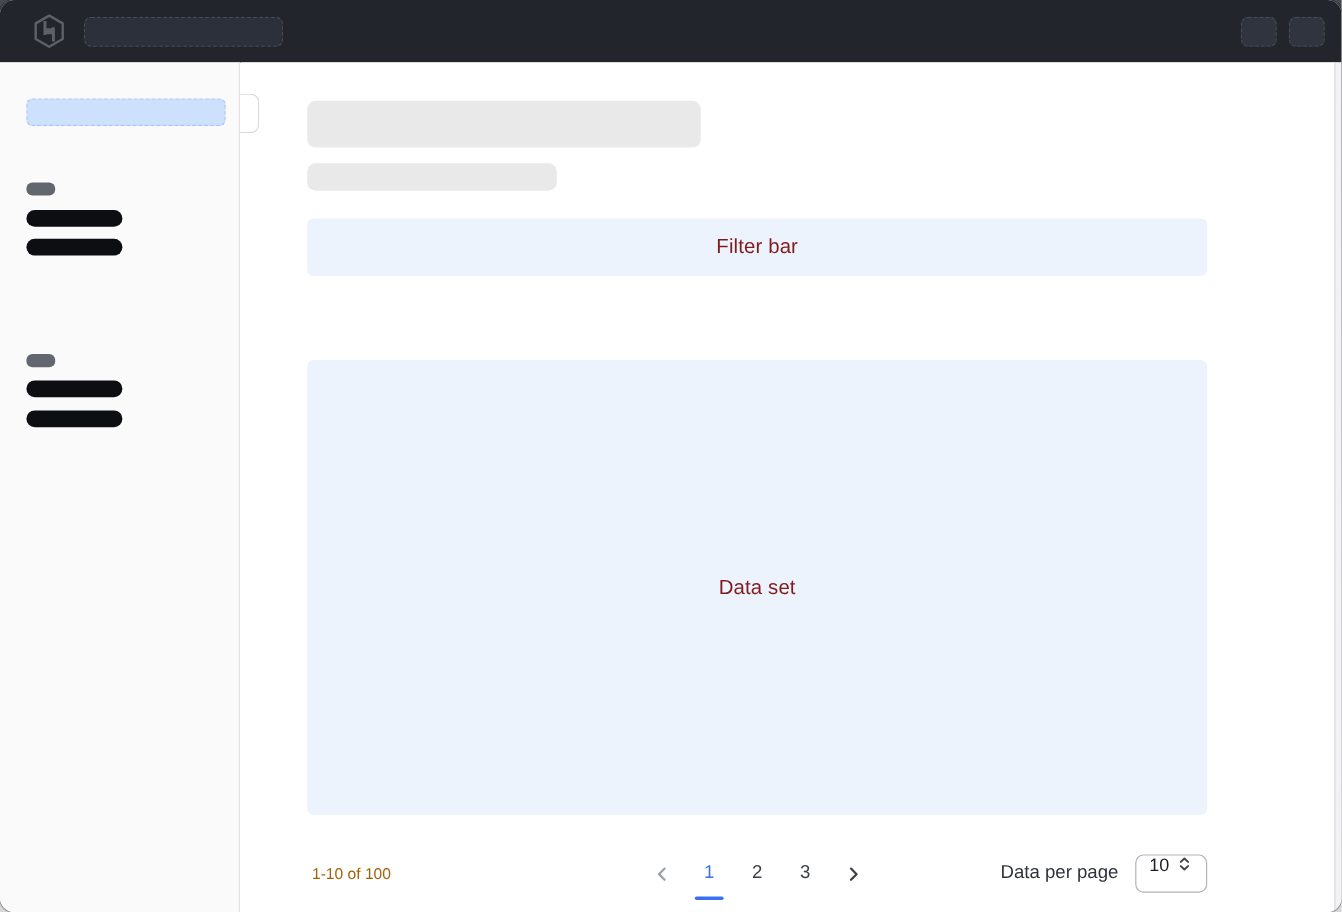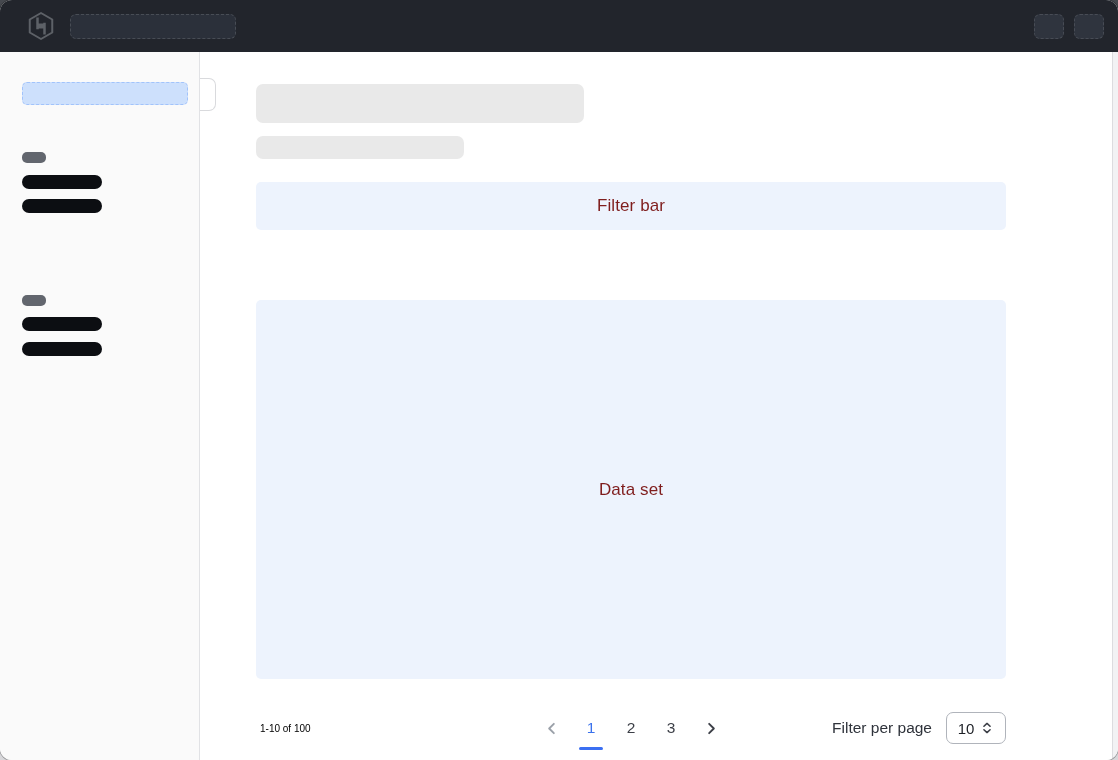--- a/index.html
+++ b/index.html
@@ -57,21 +57,21 @@
     display:flex; align-items:center; justify-content:center;
   }
   .panel span { color:#7f1d1d; font-weight:400; font-size:17px; letter-spacing:.1px; }
   .panel-filter  { top:130px; height:48px; }
   .panel-applied { top:190px; height:48px; }
   .panel-dataset { top:248px; height:379px; }
   
   .pagination { position:absolute; left:55px; width:750px; top:648px; height:56px; }
   .pagination .range {
     position:absolute; left:4px; top:50%; transform:translateY(-50%);
-    color:#000000; font-size:10px;
+    color:#a16207; font-size:13px;
   }
   .pages {
     position:absolute; left:50%; top:50%; transform:translate(-50%,-50%);
     display:flex; align-items:center; gap:14px;
   }
   .pages button {
     background:none; border:none; width:26px; height:32px; cursor:pointer;
     font-family:inherit; font-size:15.5px; color:#3c3f47;
     display:flex; align-items:center; justify-content:center; position:relative;
   }
@@ -81,21 +81,21 @@
     background:#3b6ff2; border-radius:2px;
   }
   .pages button.disabled { cursor:default; }
   .per-page {
     position:absolute; right:0; top:50%; transform:translateY(-50%);
     display:flex; align-items:center; gap:14px;
   }
   .per-page .pp-label { color:#2f333b; font-size:15.5px; }
   .pp-select {
     width:60px; height:32px; background:#fff; border:1px solid #b0b4bb; border-radius:7px;
-    display:flex; align-items:center; justify-content:center; gap:6px;
+    display:flex; align-items:flex-start; justify-content:center; gap:6px;
     font-family:inherit; font-size:15px; color:#1d2026; cursor:pointer;
   }
   svg { display:block; }
 </style>
 </head>
 <body>
 
 <div class="window">
 
   <header class="navbar">
@@ -152,21 +152,21 @@
         <button>
           <span>
             <svg viewBox="0 0 16 16" width="15" height="15" fill="none" stroke="#3c3f47" stroke-width="2" stroke-linecap="round" stroke-linejoin="round">
                 <polyline points="5.5,3 10.5,8 5.5,13"></polyline>
               </svg>
           </span>
         </button>
       </nav>
 
       <div class="per-page">
-        <span class="pp-label">Filter per page</span>
+        <span class="pp-label">Data per page</span>
         <button class="pp-select">
           <span>10</span>
           <span>
             <svg viewBox="0 0 16 16" width="14" height="14" fill="none" stroke="#3c3f47" stroke-width="1.8" stroke-linecap="round" stroke-linejoin="round">
               <polyline points="4.5,6 8,2.8 11.5,6"></polyline>
                 <polyline points="4.5,10 8,13.2 11.5,10"></polyline>
             </svg>
           </span>
         </button>
       </div>

